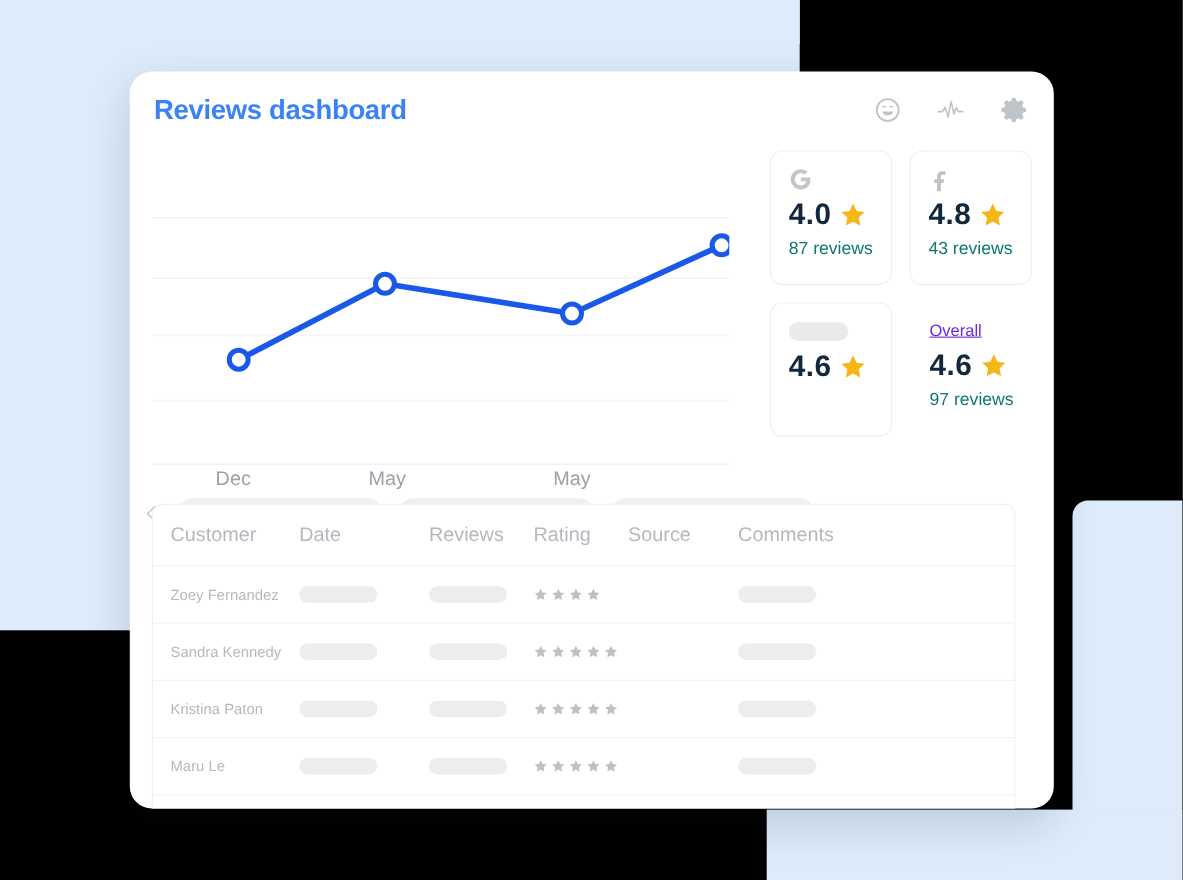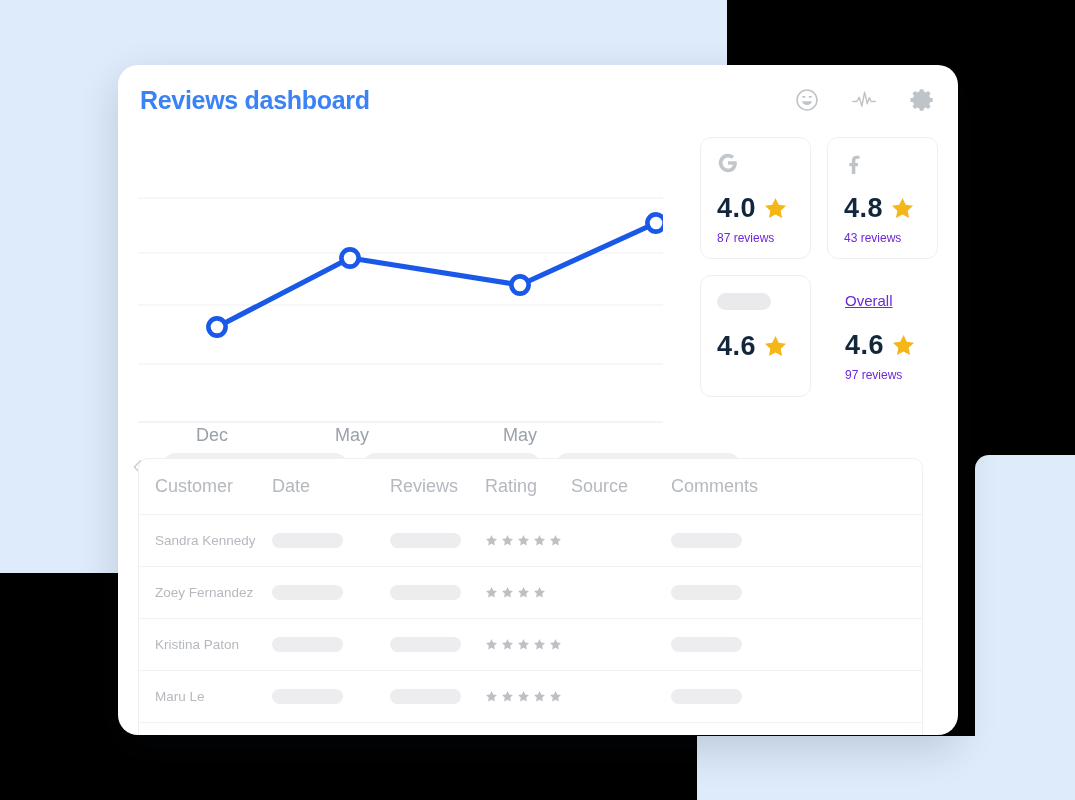--- a/index.html
+++ b/index.html
@@ -81,26 +81,26 @@
     padding: 12px 0 0 16px;
     background: #fff;
   }
   .stat-card.plain { border: none; padding-left: 18px; }
   .brand { height: 26px; display: flex; align-items: center; color: #BFC4C9; }
   .brand svg { display: block; }
   .brand-pill {
     width: 54px; height: 17px; border-radius: 9px; background: #EAEAEC;
   }
   .brand-label { font-size: 15px; color: #6d28d9; text-decoration: underline; }
-  .score-row { display: flex; align-items: center; gap: 7px; margin-top: 17px; text-align: center; }
+  .score-row { display: flex; align-items: center; gap: 7px; margin-top: 4px; text-align: center; }
   .score {
     font-size: 27px; font-weight: 700; color: #13273C; letter-spacing: .5px;
   }
   .star-gold { width: 25px; height: 25px; color: #F5B618; display: block; }
-  .rev-count { font-size: 12px; color: #6d28d9; margin-top: 7px; }
+  .rev-count { font-size: 16px; color: #0f766e; margin-top: 7px; }
   .stats-row2 { margin-top: 16px; }
 
   
   .chips {
     position: absolute; left: 0; top: 388px; right: 0;
     display: flex; align-items: center; gap: 14px; padding-left: 6px;
   }
   .chev {
     width: 20px; height: 20px; color: #C9CDD2; flex: 0 0 auto; margin-left: 4px; cursor: pointer;
   }
@@ -293,33 +293,30 @@
         <div class="th c-customer">Customer</div>
         <div class="th c-date">Date</div>
         <div class="th c-employee">Reviews</div>
         <div class="th c-rating">Rating</div>
         <div class="th c-source">Source</div>
         <div class="th c-comments">Comments</div>
       </div>
 
       <div class="trow">
         <div class="td c-customer">
-            <span class="cust-name">Sandra Kennedy</span>
+            <span class="cust-name">Zoey Fernandez</span>
           </div>
         <div class="td c-date">
             <span class="ph ph-date"></span>
           </div>
         <div class="td c-employee">
             <span class="ph ph-emp"></span>
           </div>
         <div class="td c-rating">
             <span class="stars-row">
-          <svg class="star-tbl" viewBox="0 0 24 24" fill="currentColor">
-                <path d="M12 1.9l3.1 6.5 7 .9-5.1 4.9 1.3 7-6.3-3.4-6.3 3.4 1.3-7L1.9 9.3l7-.9z"></path>
-              </svg>
           <svg class="star-tbl" viewBox="0 0 24 24" fill="currentColor">
                 <path d="M12 1.9l3.1 6.5 7 .9-5.1 4.9 1.3 7-6.3-3.4-6.3 3.4 1.3-7L1.9 9.3l7-.9z"></path>
               </svg>
           <svg class="star-tbl" viewBox="0 0 24 24" fill="currentColor">
                 <path d="M12 1.9l3.1 6.5 7 .9-5.1 4.9 1.3 7-6.3-3.4-6.3 3.4 1.3-7L1.9 9.3l7-.9z"></path>
               </svg>
           <svg class="star-tbl" viewBox="0 0 24 24" fill="currentColor">
                 <path d="M12 1.9l3.1 6.5 7 .9-5.1 4.9 1.3 7-6.3-3.4-6.3 3.4 1.3-7L1.9 9.3l7-.9z"></path>
               </svg>
           <svg class="star-tbl" viewBox="0 0 24 24" fill="currentColor">
@@ -328,30 +325,33 @@
         </span>
           </div>
         <div class="td c-source"></div>
         <div class="td c-comments">
             <span class="ph ph-com"></span>
           </div>
       </div>
 
       <div class="trow">
         <div class="td c-customer">
-            <span class="cust-name">Zoey Fernandez</span>
+            <span class="cust-name">Sandra Kennedy</span>
           </div>
         <div class="td c-date">
             <span class="ph ph-date"></span>
           </div>
         <div class="td c-employee">
             <span class="ph ph-emp"></span>
           </div>
         <div class="td c-rating">
             <span class="stars-row">
+          <svg class="star-tbl" viewBox="0 0 24 24" fill="currentColor">
+                <path d="M12 1.9l3.1 6.5 7 .9-5.1 4.9 1.3 7-6.3-3.4-6.3 3.4 1.3-7L1.9 9.3l7-.9z"></path>
+              </svg>
           <svg class="star-tbl" viewBox="0 0 24 24" fill="currentColor">
                 <path d="M12 1.9l3.1 6.5 7 .9-5.1 4.9 1.3 7-6.3-3.4-6.3 3.4 1.3-7L1.9 9.3l7-.9z"></path>
               </svg>
           <svg class="star-tbl" viewBox="0 0 24 24" fill="currentColor">
                 <path d="M12 1.9l3.1 6.5 7 .9-5.1 4.9 1.3 7-6.3-3.4-6.3 3.4 1.3-7L1.9 9.3l7-.9z"></path>
               </svg>
           <svg class="star-tbl" viewBox="0 0 24 24" fill="currentColor">
                 <path d="M12 1.9l3.1 6.5 7 .9-5.1 4.9 1.3 7-6.3-3.4-6.3 3.4 1.3-7L1.9 9.3l7-.9z"></path>
               </svg>
           <svg class="star-tbl" viewBox="0 0 24 24" fill="currentColor">

